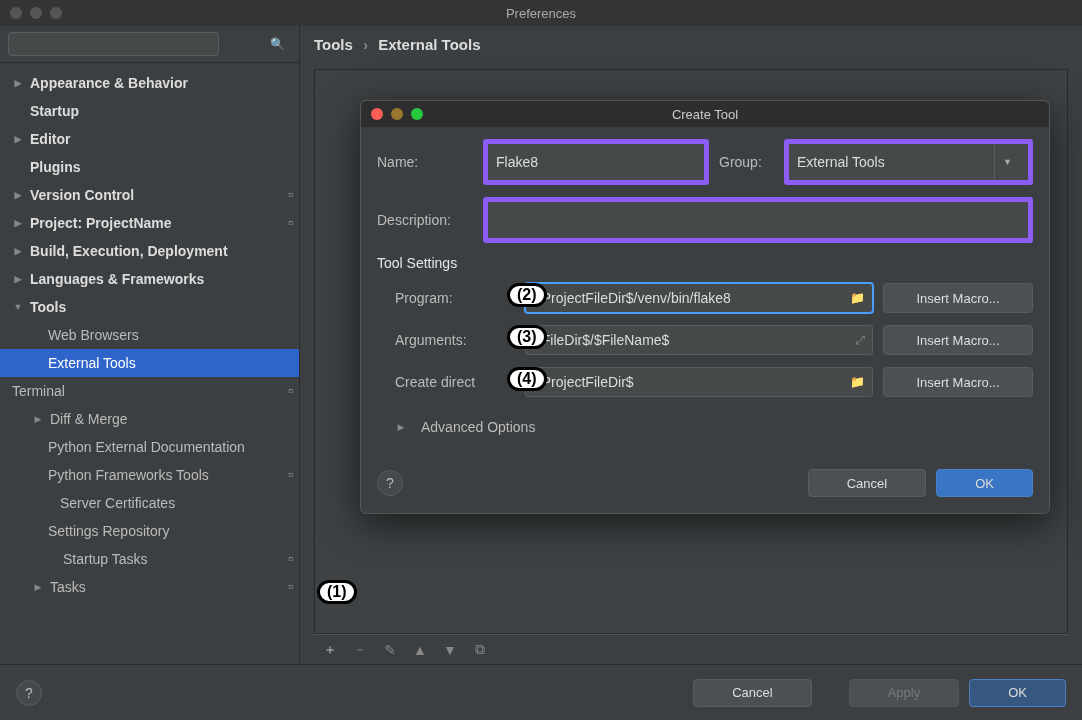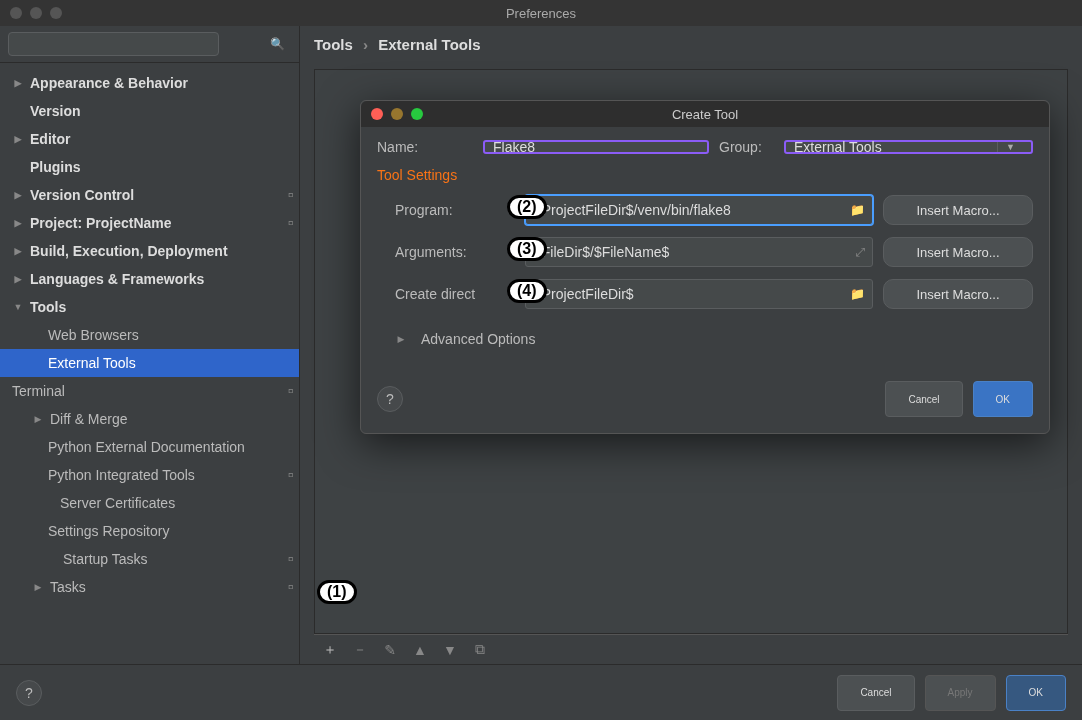--- a/index.html
+++ b/index.html
@@ -159,31 +159,31 @@
     border-radius: 50%;
     border: 1px solid #5a5d5f;
     background: #46494b;
     color: #bbb;
     display: flex; align-items: center; justify-content: center;
     font-size: 14px;
     cursor: pointer;
   }
   .btn-row { display: flex; gap: 10px; }
   .btn {
-    height: 36px;
-    padding: 0 22px;
+    height: 28px;
+    padding: 0 38px;
     border-radius: 4px;
     border: 1px solid #5a5d5f;
     background: #4c5052;
     color: #ddd;
-    font-size: 10px;
+    font-size: 13px;
     cursor: pointer;
     display:flex; align-items:center; justify-content:center;
   }
-  .btn.disabled { color: #777; border-color:#555; }
+  .btn.disabled { color: #777; border-color:#555;margin-left:27px; }
   .btn.primary {
     background: #365880;
     border-color: #4a81c6;
     text-align: right;
   }
   
   .dialog {
     position: absolute;
     left: 360px;
     top: 100px;
@@ -210,43 +210,43 @@
     font-size:13px; color:#ccc;
   }
   .dlg-body { padding: 12px 16px 14px 16px; }
   .form-row {
     display:flex; align-items:center; gap:10px; margin-bottom:12px;
   }
   .form-row .lbl { color:#bbb; font-size:14px; }
   .form-row .lbl.w1 { width: 96px; }
   .form-row input[type=text], .form-row .select {
     background:#45494a;
-    border:2px solid #8b5cf6;
+    border:5px solid #8b5cf6;
     border-radius:3px;
-    height:14px;
+    height:46px;
     color:#ddd;
     padding:0 8px;
     font-size:14px;
   }
   .form-row .name-input { width: 226px; }
   .form-row .group-lbl { width:55px; }
   .form-row .select {
     flex:1;
     display:flex; align-items:center; justify-content:space-between;
     position:relative;
   }
   .select .caret {
     width:26px; height:100%;
     border-left:1px solid #5a5d5f;
     display:flex;align-items:center;justify-content:center;
     color:#aaa; font-size:9px;
   }
   .form-row .desc-input { flex:1; }
   .section-hdr {
-    color:#f97316; margin: 10px 0 12px 0; font-size:14px;
+    color:#e5e5e5; margin: 10px 0 12px 0; font-size:14px;
   }
   .settings-grid { display:flex; flex-direction:column; gap:12px; margin-left:18px;margin-top:8px; }
   .setting-row { display:flex; align-items:center; gap:10px; position:relative;}
   .setting-row .lbl2 { width:120px; color:#bbb; }
   .path-input {
     flex:1;
     background:#45494a;
     border:1px solid #5a5d5f;
     border-radius:3px;
     height:30px;
@@ -260,21 +260,21 @@
     box-shadow: 0 0 0 1px #4a9eff;
   }
   .inp-icon {
     position:absolute; right:8px; top:50%; transform:translateY(-50%);
     color:#888; font-size:12px;
   }
   .macro-btn {
     width:150px; height:30px;
     background:#4c5052;
     border:1px solid #5a5d5f;
-    border-radius:10px;
+    border-radius:4px;
     color:#ddd; font-size:13px;
     display:flex;align-items:center;justify-content:center;
     cursor:pointer;
   }
   .adv-row {
     display:flex; align-items:center; gap:8px;
     margin: 22px 0 8px 18px;
     color:#bbb;
   }
   .dlg-footer {
@@ -315,21 +315,21 @@
         <span class="mag">🔍</span>
       </div>
     </div>
     <div class="tree">
       <div class="tree-item bold">
           <span class="disclosure">▶</span>
           <span class="label">Appearance &amp; Behavior</span>
         </div>
       <div class="tree-item bold">
           <span class="spacer"></span>
-          <span class="label">Version</span>
+          <span class="label">Startup</span>
         </div>
       <div class="tree-item bold">
           <span class="disclosure">▶</span>
           <span class="label">Editor</span>
         </div>
       <div class="tree-item bold">
           <span class="spacer"></span>
           <span class="label">Plugins</span>
         </div>
       <div class="tree-item bold">
@@ -365,21 +365,21 @@
           <span class="two-dots dots-icon">▫</span>
         </div>
       <div class="tree-item" style="padding-left:32px">
           <span class="disclosure">▶</span>
           <span class="label">Diff &amp; Merge</span>
         </div>
       <div class="tree-item" style="padding-left:48px">
           <span class="label">Python External Documentation</span>
         </div>
       <div class="tree-item" style="padding-left:48px">
-          <span class="label">Python Integrated Tools</span>
+          <span class="label">Python Frameworks Tools</span>
           <span class="two-dots dots-icon">▫</span>
         </div>
       <div class="tree-item" style="padding-left:60px">
           <span class="label">Server Certificates</span>
         </div>
       <div class="tree-item" style="padding-left:48px">
           <span class="label">Settings Repository</span>
         </div>
       <div class="tree-item" style="padding-left:63px">
           <span class="label">Startup Tasks</span>
@@ -436,20 +436,24 @@
   <div class="dlg-body">
     <div class="form-row">
       <span class="lbl w1">Name:</span>
       <input type="text" class="name-input" value="Flake8" style="">
       <span class="lbl group-lbl">Group:</span>
       <div class="select">
         <span>External Tools</span>
         <span class="caret">▼</span>
       </div>
     </div>
+    <div class="form-row">
+      <span class="lbl w1">Description:</span>
+      <input type="text" class="desc-input" value="" style="">
+    </div>
     <div class="section-hdr">Tool Settings</div>
     <div class="settings-grid">
       <div class="setting-row">
         <span class="lbl2">Program:</span>
         <div style="position:relative; flex:1;">
           <input type="text" class="path-input focused" style="width: 100%;" value="$ProjectFileDir$/venv/bin/flake8">
           <span class="inp-icon">📁</span>
         </div>
         <div class="macro-btn">Insert Macro...</div>
         <div class="callout" style="left:112px; top:0px;">(2)</div>

